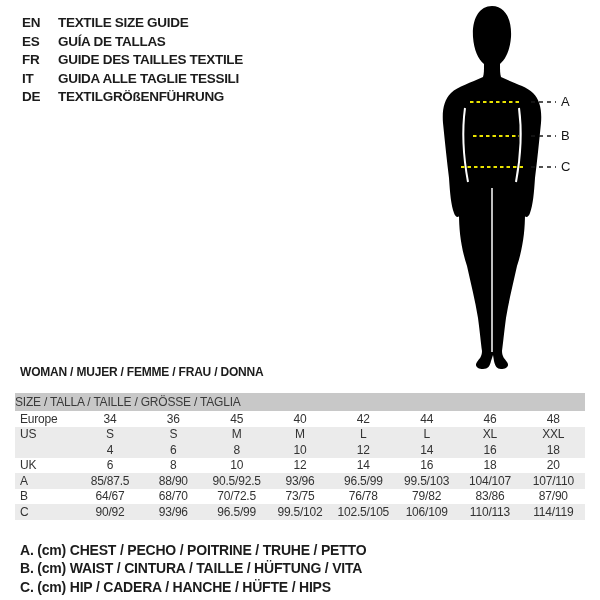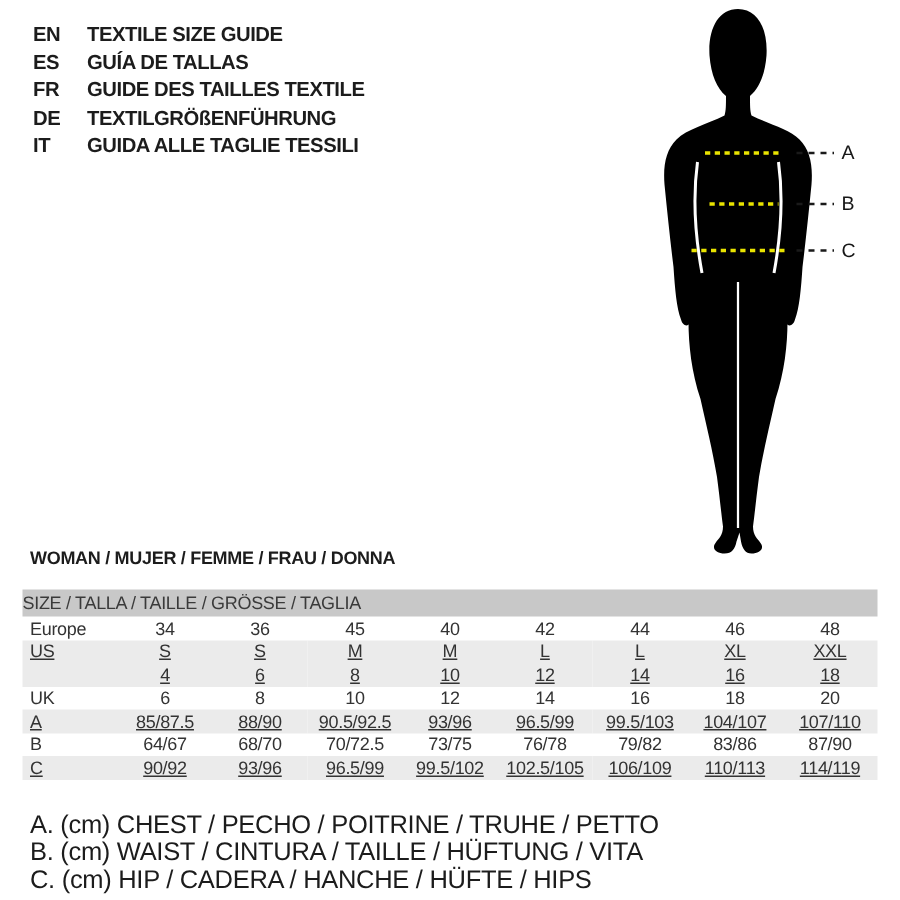--- a/index.html
+++ b/index.html
@@ -19,23 +19,23 @@
   .woman-heading{position:absolute;left:20px;top:365px;font-weight:bold;
     font-size:12px;letter-spacing:-0.2px;color:#1c1c1c;}
   
   .size-table{position:absolute;left:15px;top:393px;width:570px;
     border-collapse:collapse;table-layout:fixed;font-size:12px;color:#333;
     letter-spacing:-0.2px;}
   .size-table td{padding:0;height:15.5px;text-align:center;vertical-align:middle;}
   .size-table td.lbl{text-align:left;padding-left:5px;width:82px;}
   .size-table tr.thead td{background:var(--header-bg,#c8c8c8);height:18px;
     text-align:left;padding-left:0;color:#3a3a3a;}
-  .size-table tr.shade td{background:var(--row-shade,#ebebeb);text-decoration:underline;}
+  .size-table tr.shade td{background:var(--row-shade,#ebebeb);}
   
-  .legend{position:absolute;left:20px;top:541px;font-weight:normal;font-size:17px;
+  .legend{position:absolute;left:20px;top:541px;font-weight:bold;font-size:14px;
     letter-spacing:-0.2px;color:#1c1c1c;line-height:18.4px;}
 </style>
 </head>
 <body>
 
 <div class="canvas">
 
   <div class="lang-block">
     <div class="lang-row">
       <span class="lang-code">EN</span>
@@ -43,26 +43,26 @@
     </div>
     <div class="lang-row">
       <span class="lang-code">ES</span>
       <span class="lang-title">GUÍA DE TALLAS</span>
     </div>
     <div class="lang-row">
       <span class="lang-code">FR</span>
       <span class="lang-title">GUIDE DES TAILLES TEXTILE</span>
     </div>
     <div class="lang-row">
+      <span class="lang-code">IT</span>
+      <span class="lang-title">GUIDA ALLE TAGLIE TESSILI</span>
+    </div>
+    <div class="lang-row">
       <span class="lang-code">DE</span>
       <span class="lang-title">TEXTILGRÖßENFÜHRUNG</span>
-    </div>
-    <div class="lang-row">
-      <span class="lang-code">IT</span>
-      <span class="lang-title">GUIDA ALLE TAGLIE TESSILI</span>
     </div>
   </div>
 
   <svg class="figure" width="180" height="380" viewBox="0 0 180 380" aria-hidden="true">
 
     <path style="fill:var(--silhouette,#000);" d="M72,6
          C85,6 92,19 91,37 C90,50 86,59 80,64
          C80,70 80,74 81,77
          C93,83 106,86 113,93 C120,100 122,110 121,123
          C119,143 117,162 115,178 C114,193 113,205 110,213

